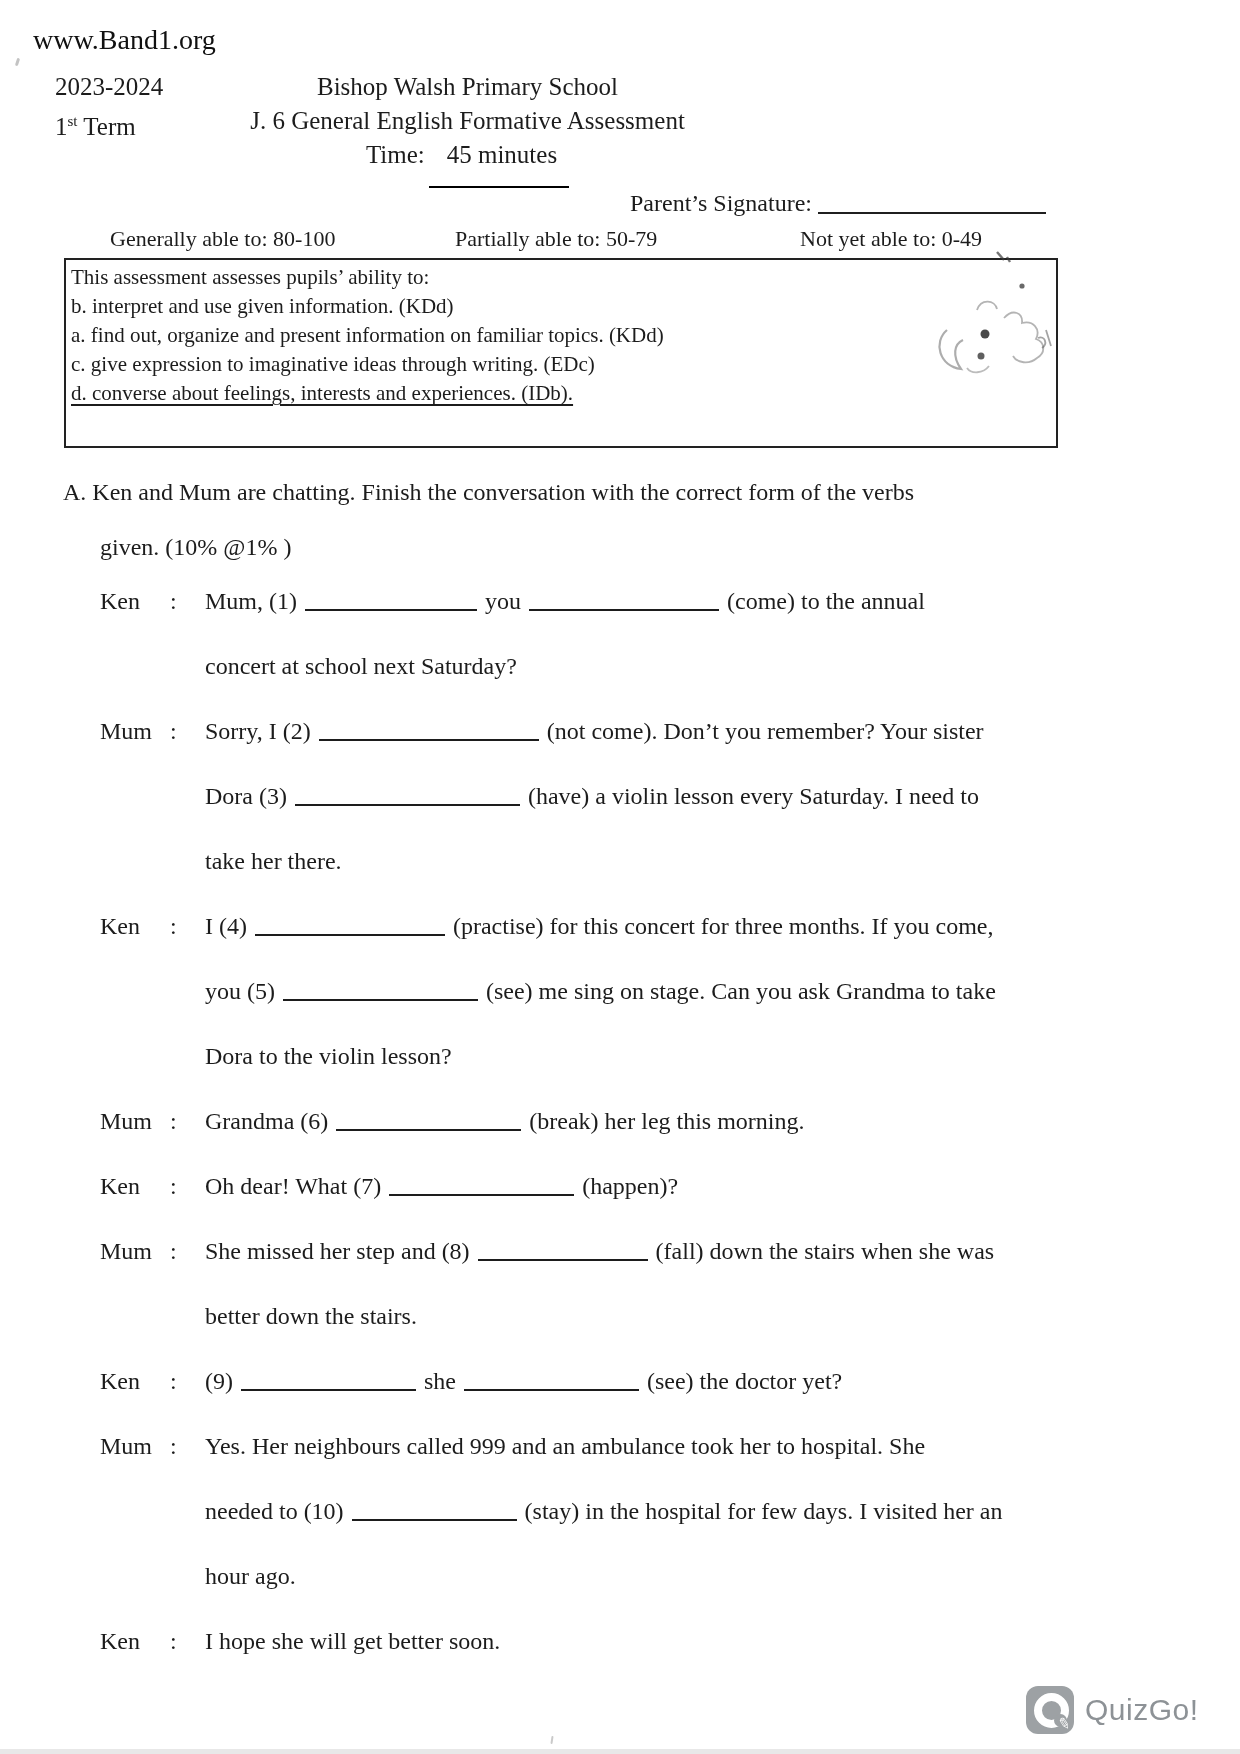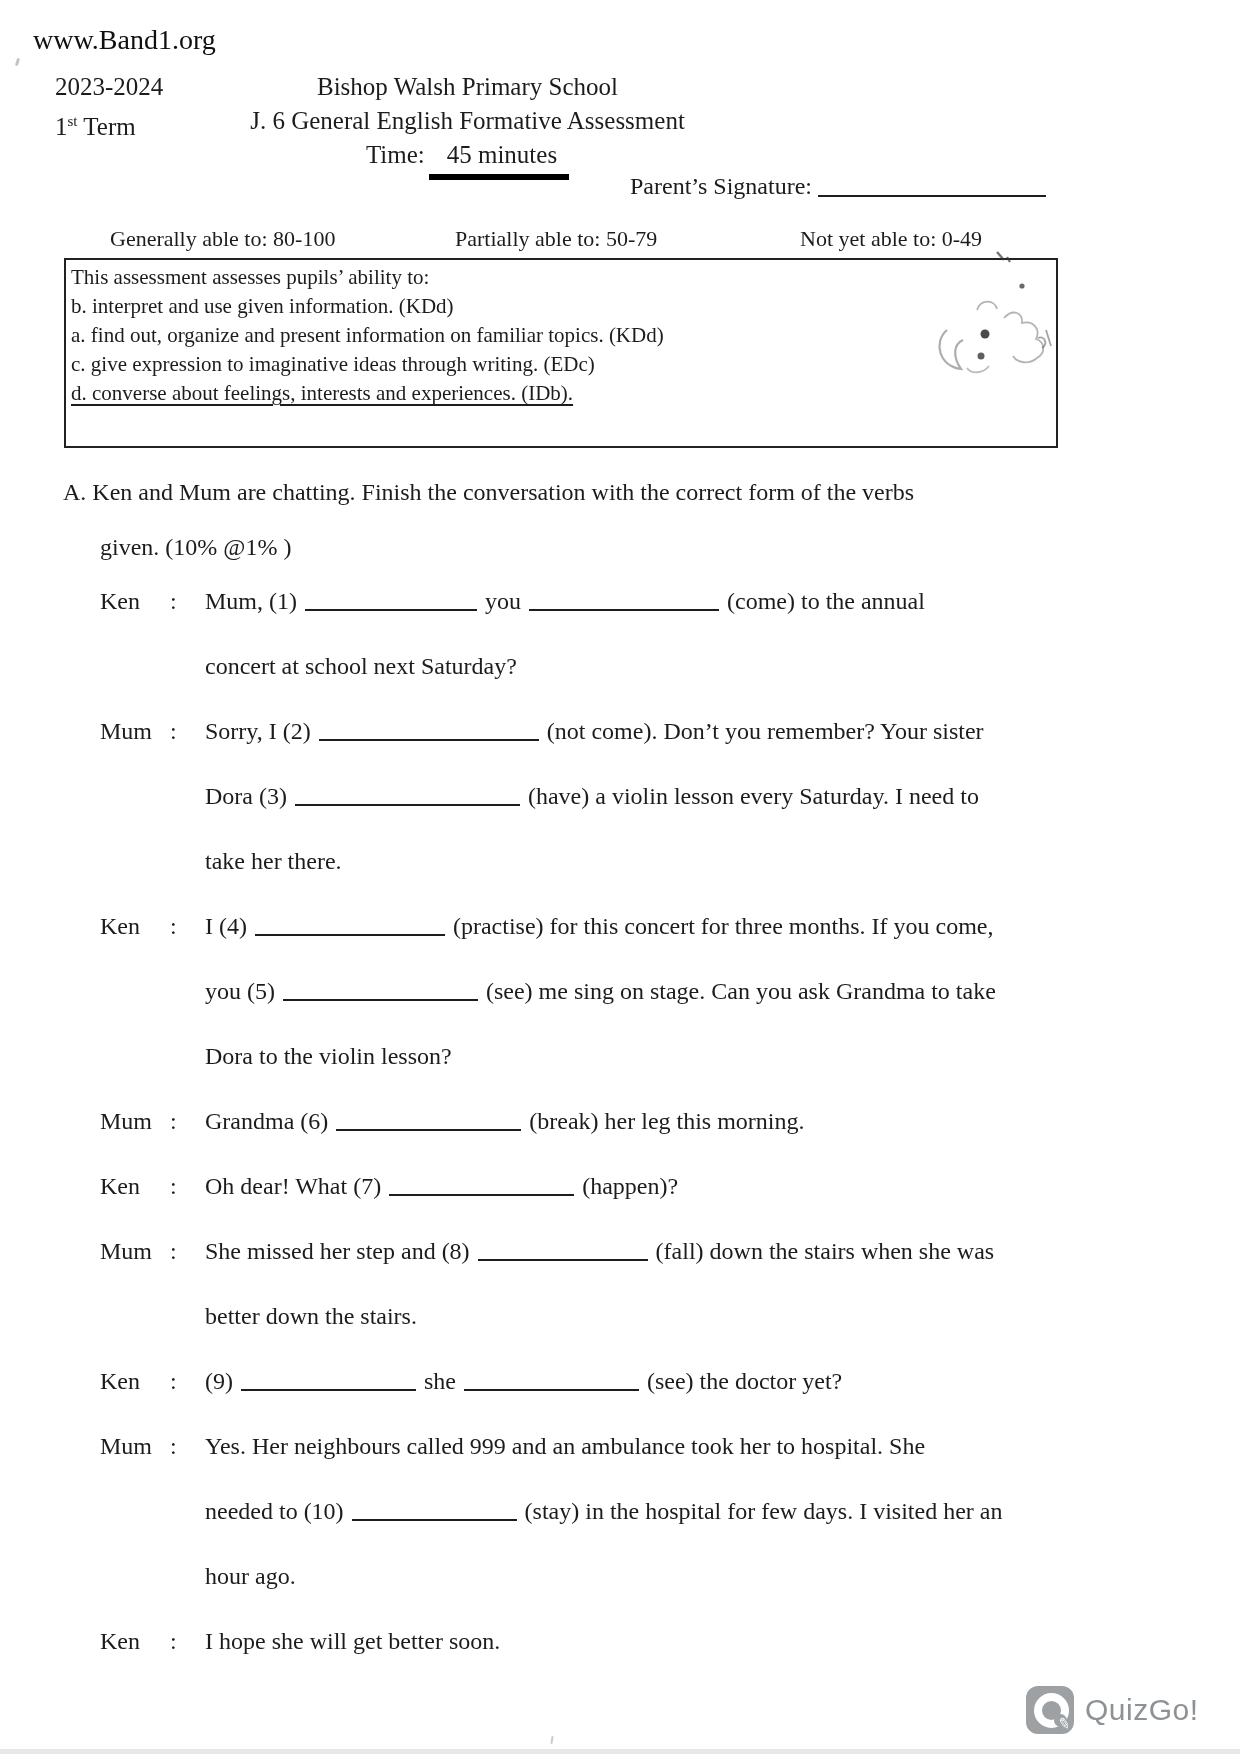--- a/index.html
+++ b/index.html
@@ -12,24 +12,24 @@
 
   .speck{position:absolute;background:#7a7a7a;opacity:.45;border-radius:2px;}
   .speck-top{left:16px;top:58px;width:3px;height:8px;transform:rotate(18deg);}
   .speck-bottom{left:551px;top:1736px;width:2px;height:8px;transform:rotate(8deg);opacity:.4;}
   .bottom-strip{position:absolute;left:0;right:0;bottom:0;height:5px;background:#e8e8e8;}
 
   .hdr-left{position:absolute;left:55px;top:70px;font-size:25px;line-height:34px;}
   .hdr-left sup{font-size:60%;}
   .hdr-center{position:absolute;left:0;top:70px;width:935px;text-align:center;
               font-size:25px;line-height:34px;}
-  .time-underline{display:inline-block;border-bottom:6px solid #000000;
-                  padding:0 12px 2px 18px;margin-left:4px;}
-
-  .signature{position:absolute;left:630px;top:168px;font-size:24px;}
+  .time-underline{display:inline-block;border-bottom:2px solid #000000;
+                  padding:0 12px 14px 18px;margin-left:4px;}
+
+  .signature{position:absolute;left:630px;top:185px;font-size:24px;}
   .sig-line{display:inline-block;width:228px;border-bottom:2px solid #1f1f1f;
             height:1em;transform:translateY(3px);margin-left:6px;}
 
   .bands{position:absolute;left:0;top:226px;width:100%;font-size:22px;}
   .bands span{position:absolute;top:0;white-space:nowrap;}
   .band1{left:110px;} .band2{left:455px;} .band3{left:800px;}
 
   .ability-box{position:absolute;left:64px;top:258px;width:994px;height:190px;
                border:2px solid #222;box-sizing:border-box;font-size:21px;
                line-height:29px;padding:3px 0 0 5px;}

